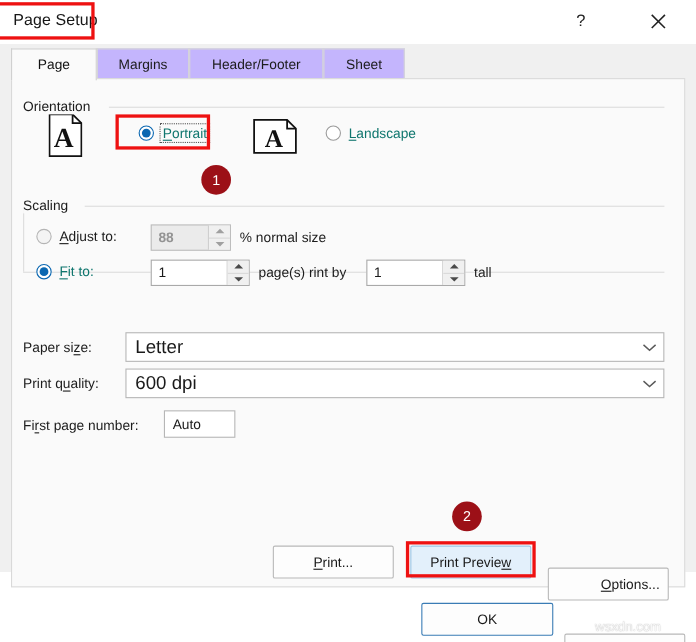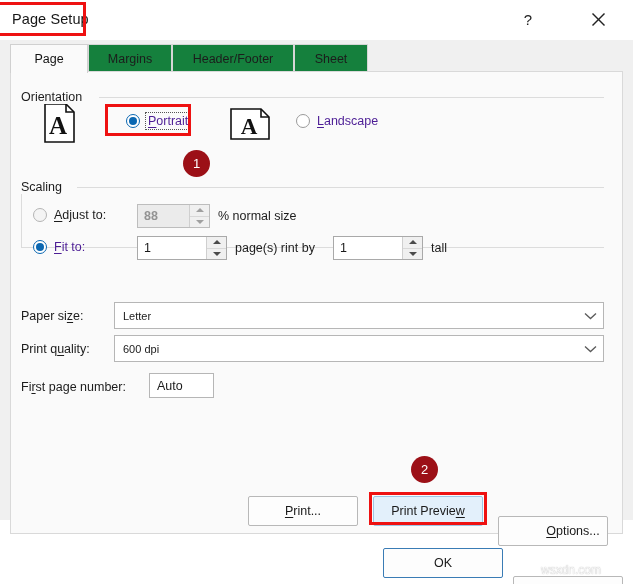--- a/index.html
+++ b/index.html
@@ -62,21 +62,21 @@
   .tab {
     position: absolute;
     top: 0;
     height: 28px;
     box-sizing: border-box;
     display: flex;
     align-items: center;
     justify-content: center;
     font-size: 12.5px;
     color: #1c1c1c;
-    background: #15803d;
+    background: #c4b5fd;
     border: 1px solid #d6d6d6;
     border-bottom: none;
   }
   .tab.active {
     background: #fafafa;
     border-color: #d0d0d0;
     color: #111;
     z-index: 3;
     height: 29px;
   }
@@ -142,21 +142,21 @@
     border-radius: 50%;
     background: #0a67b1;
   }
   .radio.disabled {
     border-color: #b4b4b4;
     background: #f4f4f4;
   }
   .radio-label {
     margin-left: 7px;
     font-size: 12.5px;
-    color: #4c1d95;
+    color: #0f766e;
     white-space: nowrap;
   }
   .radio-label.focused {
     outline: 1px dotted #555;
     outline-offset: 1px;
     padding: 0 1px;
   }
   .radio-label.disabled { color: #1c1c1c; }
   u { text-decoration: underline; text-underline-offset: 1.5px; }
 
@@ -234,21 +234,21 @@
     box-sizing: border-box;
     height: 27px;
     background: #ffffff;
     border: 1px solid #b6b6b6;
     display: flex;
     align-items: center;
   }
   .combo-value {
     flex: 1 1 auto;
     padding-left: 8px;
-    font-size: 11px;
+    font-size: 17px;
     color: #1a1a1a;
   }
   .combo-arrow {
     width: 26px;
     height: 100%;
     display: flex;
     align-items: center;
     justify-content: center;
   }
   .textbox {

